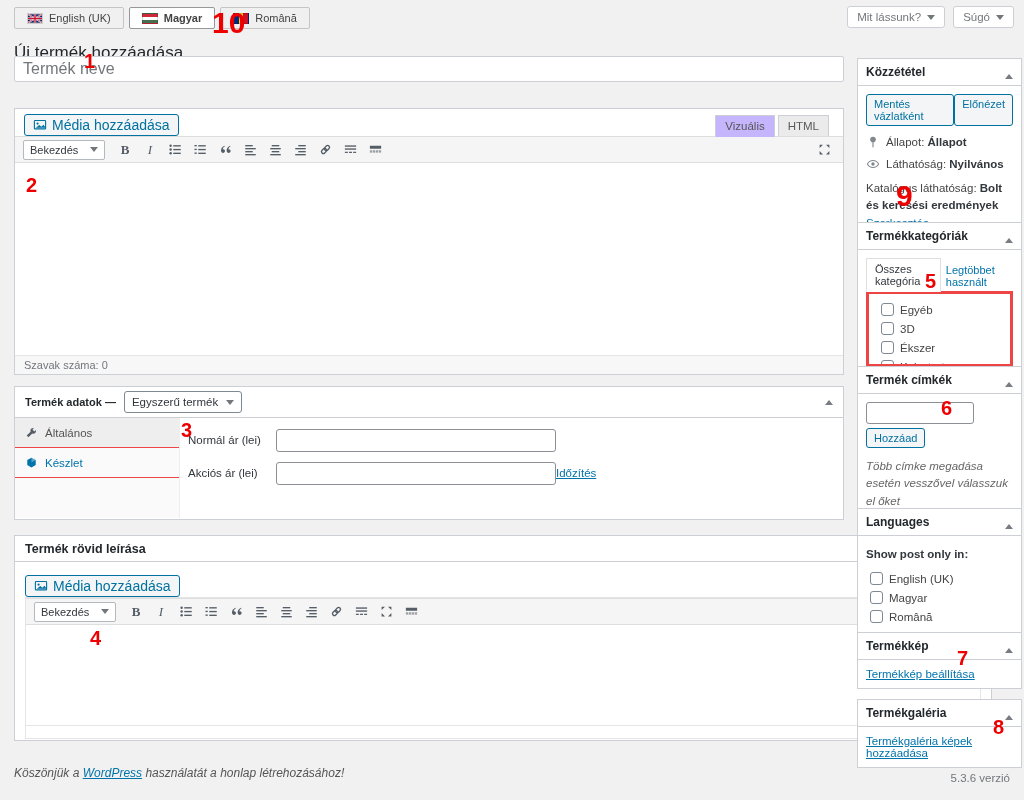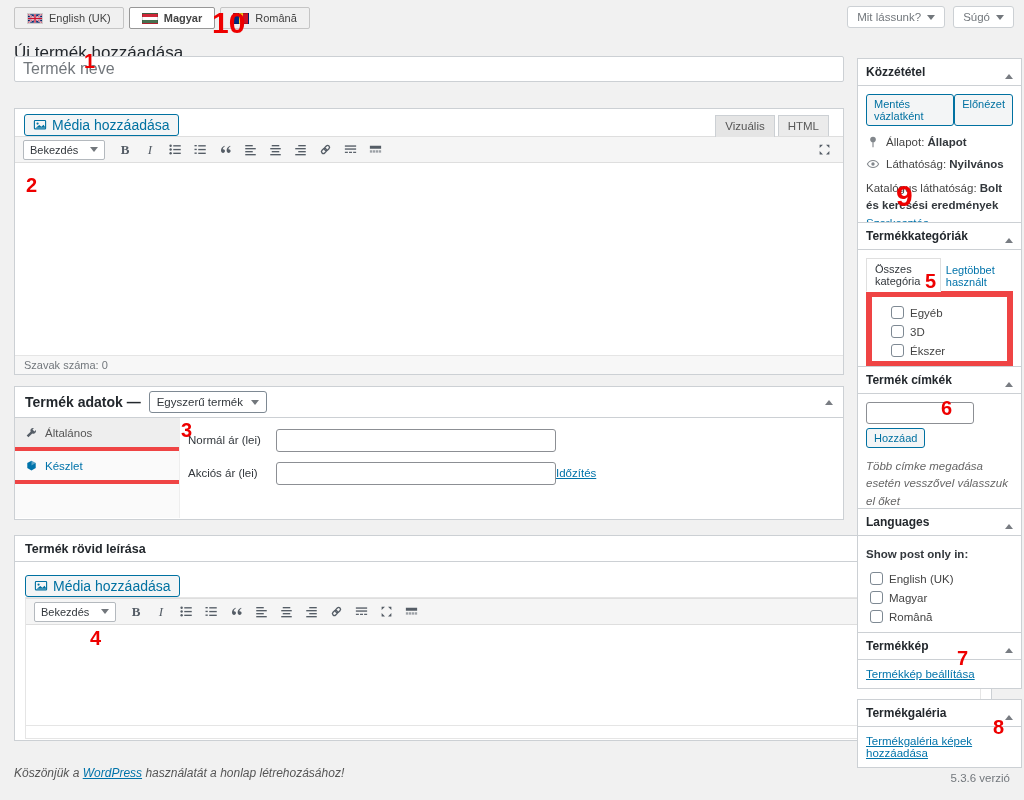--- a/index.html
+++ b/index.html
@@ -47,21 +47,21 @@
   }
   #main-editor { left:14px; top:108px; width:830px; height:267px; display:flex; flex-direction:column; }
   .ed-header { display:flex; align-items:flex-end; justify-content:space-between; padding:5px 0 0 9px; height:27px; }
   .btn-media {
     display:flex; align-items:center; gap:5px; background:#f3f5f6; border:1px solid #0071a1;
     border-radius:3px; color:#0071a1; font-size:14px; padding:2px 8px; height:22px;
   }
   .btn-media svg { width:14px; height:14px; }
   .ed-tabs { display:flex; align-items:flex-end; margin-right:14px; }
   .ed-tab { padding:4px 9px 4px; font-size:11.5px; color:#595959; background:#ebebeb; border:1px solid #ccd0d4; border-bottom:none; margin-left:3px; }
-  .ed-tab.active { background:#e5e5e5; color:#555; position:relative; top:1px; padding-bottom:5px; }
+  .ed-tab.active { background:#c4b5fd; color:#555; position:relative; top:1px; padding-bottom:5px; }
   .ed-toolbar {
     background:#f5f5f5; border-top:1px solid #dedede; border-bottom:1px solid #dedede;
     display:flex; align-items:center; gap:3px; padding:3px 8px; height:27px;
   }
   .fmt-select {
     background:#fff; border:1px solid #b4b9be; border-radius:2px; height:20px; width:82px;
     display:flex; align-items:center; justify-content:space-between; padding:0 6px; font-size:11px; color:#32373c; margin-right:6px;
   }
   .tb-btn {
     width:22px; height:20px; display:flex; align-items:center; justify-content:center;
@@ -73,28 +73,28 @@
   .tb-right { margin-left:auto; }
   .ed-content { flex:1; background:#fff; }
   .ed-statusbar {
     border-top:1px solid #e5e5e5; background:#f7f7f7; height:19px;
     display:flex; align-items:center; padding:0 9px; font-size:11px; color:#72777c;
   }
 
   
   #product-data { left:14px; top:386px; width:830px; height:134px; background:#fff; border:1px solid #ccd0d4; position:absolute; }
   .pd-header { display:flex; align-items:center; gap:8px; padding:5px 10px; border-bottom:1px solid #ccd0d4; height:31px; }
-  .pd-title { font-weight:bold; font-size:14px; color:#23282d; }
+  .pd-title { font-weight:bold; font-size:11px; color:#23282d; }
   .type-select {
     background:#fff; border:1px solid #7e8993; border-radius:3px; height:22px; width:118px;
     display:flex; align-items:center; justify-content:space-between; padding:0 7px; font-size:11.5px; color:#32373c;
   }
   .pd-body { display:flex; height:100px; }
   .pd-nav { width:165px; background:#fafafa; border-right:1px solid #eee; }
-  .pd-nav-item { display:flex; align-items:center; gap:7px; padding:8px 10px; border-bottom:4px solid #ef4444; font-size:11.5px; }
+  .pd-nav-item { display:flex; align-items:center; gap:7px; padding:8px 10px; border-bottom:1px solid #ef4444; font-size:11.5px; }
   .pd-nav-item.active { background:#eee; color:#555; }
   .pd-nav-item .nav-ic svg { width:13px; height:13px; display:block; }
   .pd-content { flex:1; padding-top:10px; }
   .pd-row { display:flex; align-items:center; margin:0 0 9px 8px; height:24px; }
   .pd-row label { width:88px; font-size:11.5px; color:#32373c; }
   .pd-input { width:280px; height:23px; border:1px solid #8c8f94; border-radius:3px; background:#fff; }
   .pd-sched { font-size:11.5px; }
 
   
   #short-desc { left:14px; top:535px; width:978px; height:206px; background:#fff; border:1px solid #ccd0d4; position:absolute; }
@@ -123,21 +123,21 @@
   .pub-row svg { width:14px; height:14px; flex:0 0 auto; }
   .pub-catalog { margin-top:9px; line-height:1.5; }
   .pub-footer {
     background:#f5f5f5; border-top:1px solid #ccd0d4; padding:8px; display:flex; justify-content:flex-end;
   }
   b.dark { color:#32373c; }
 
   .cat-tabs { display:flex; align-items:flex-end; font-size:11px; margin-bottom:-1px; position:relative; z-index:2; }
   .cat-tab-active { background:#fff; border:1px solid #dfdfdf; border-bottom:1px solid #fff; padding:4px 8px; color:#32373c; }
   .cat-tab-link { padding:4px 5px; }
-  .cat-box { border:6px solid #ef4444; background:#fff; padding:6px 15px; height:76px; overflow:hidden; }
+  .cat-box { border:3px solid #ef4444; background:#fff; padding:6px 8px; height:76px; overflow:hidden; }
   .chk-row { display:flex; align-items:center; gap:6px; margin:3px 4px 6px; }
   .checkbox { width:13px; height:13px; border:1px solid #7e8993; border-radius:3px; background:#fff; flex:0 0 auto; }
 
   .tag-input { width:108px; height:22px; border:1px solid #8c8f94; border-radius:3px; background:#fff; display:block; }
   .tag-note { font-style:italic; color:#666; margin:10px 0; line-height:1.5; }
 
   .lang-sub { font-weight:bold; color:#32373c; margin:4px 0 12px; }
 
   
   .ann { position:absolute; color:#ee0000; font-weight:bold; font-size:20px; z-index:50; }

